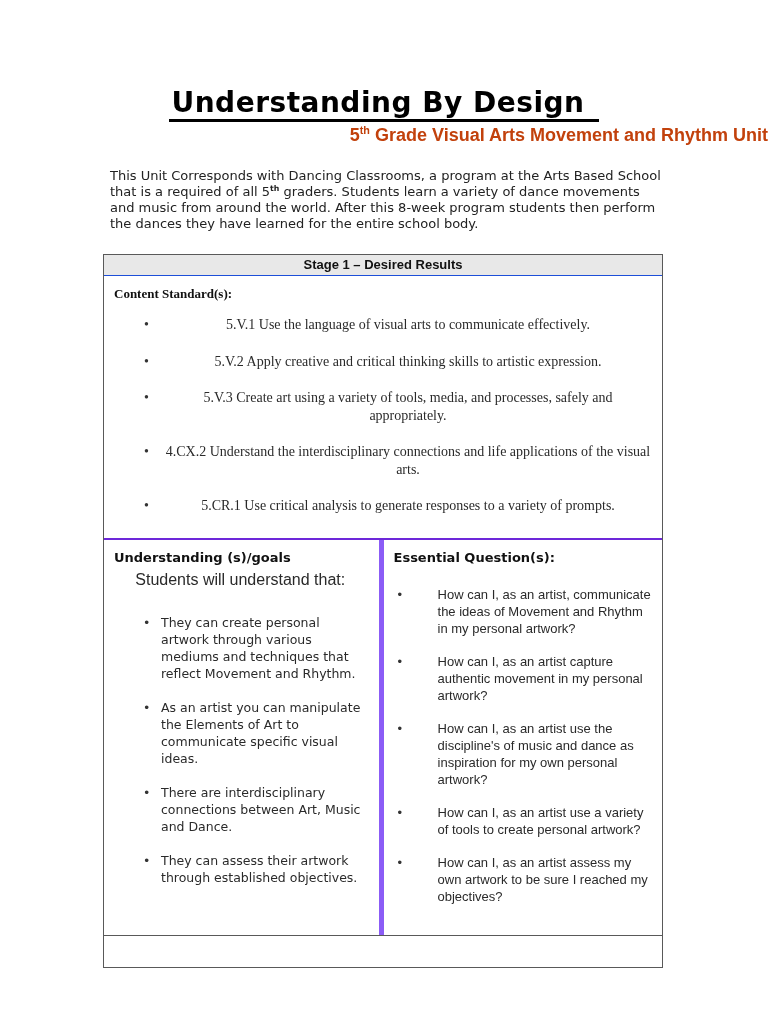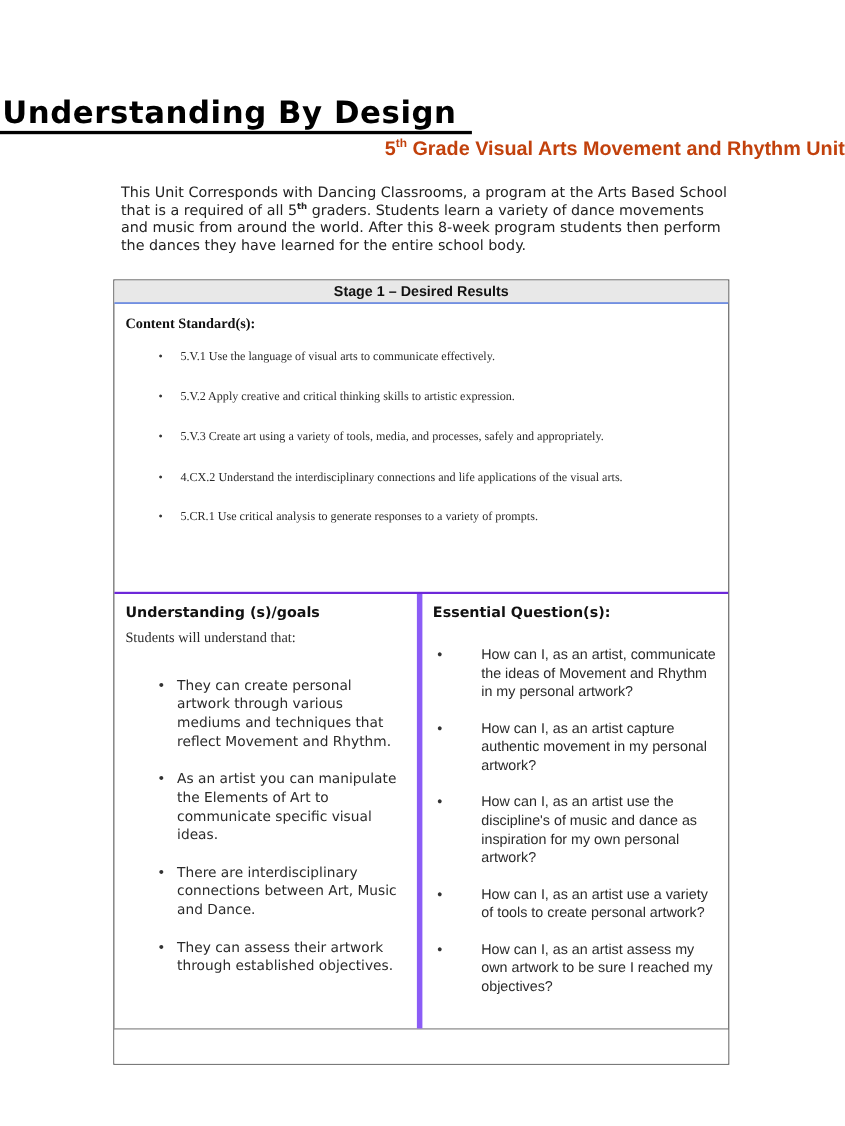--- a/index.html
+++ b/index.html
@@ -14,21 +14,21 @@
   .page {
     position: relative;
     width: 768px;
     height: 1024px;
     background: #ffffff;
   }
 
   
   .title-wrap {
     padding-top: 88px;
-    text-align: left;
+    text-align: center;
   }
   .doc-title {
     display: inline-block;
     font-family: "DejaVu Sans", sans-serif;
     font-size: 28px;
     font-weight: bold;
     color: #000000;
     line-height: 30px;
     border-bottom: 3px solid #000000;
     padding: 0 14px 1px 2px;
@@ -87,22 +87,23 @@
     font-weight: bold;
     color: #111111;
     line-height: 17px;
   }
   ul.doc-list { list-style: none; }
   .cs-list { margin-top: 14px; }
   .cs-list li {
     position: relative;
     padding-left: 50px;
     margin-bottom: 19px;
-    font-size: 11px;
+    font-size: 14px;
     line-height: 17.5px;
+    text-align: center;
   }
   .cs-list li::before {
     content: "\2022";
     position: absolute;
     left: 30px;
     color: #333333;
   }
 
   .two-col-row {
     display: flex;
@@ -121,25 +122,26 @@
     overflow: hidden;
   }
   .cell-heading {
     font-family: "DejaVu Sans", sans-serif;
     font-size: 13px;
     font-weight: bold;
     color: #111111;
     line-height: 17px;
   }
   .cell-subheading {
-    font-family: Liberation Serif, serif;
-    font-size: 13px;
+    font-family: Liberation Sans, sans-serif;
+    font-size: 16px;
     color: #2a2a2a;
     line-height: 17px;
     margin-top: 5px;
+    text-align: center;
   }
   .ug-list { margin-top: 26px; }
   .ug-list li {
     position: relative;
     padding-left: 47px;
     margin-bottom: 17px;
     font-family: "DejaVu Sans", sans-serif;
     font-size: 12.5px;
     line-height: 17px;
   }

